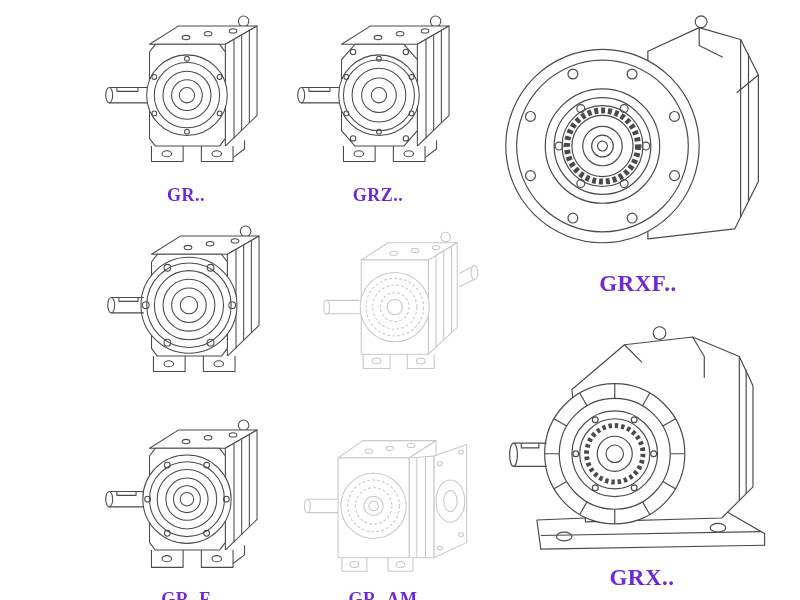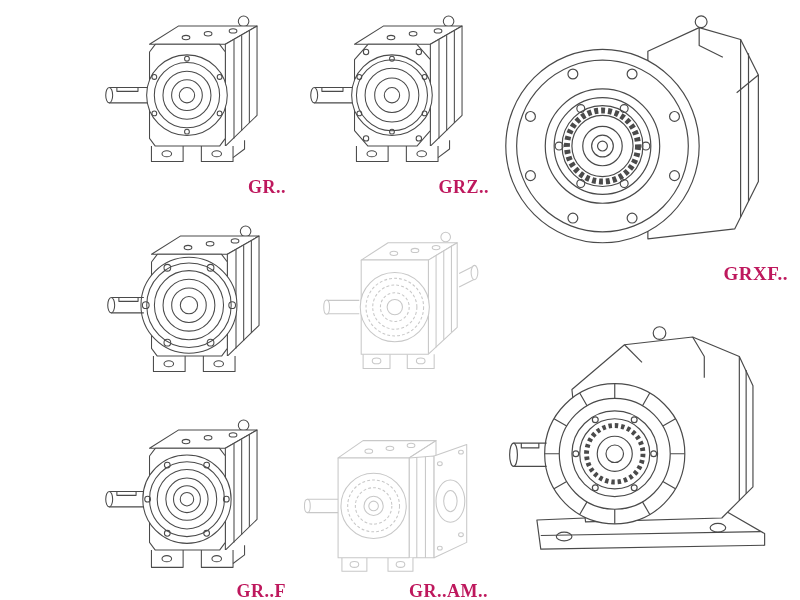--- a/index.html
+++ b/index.html
@@ -3,27 +3,27 @@
 <meta charset="utf-8">
 <style>
   html,body{margin:0;padding:0;background:#ffffff;}
   #canvas{
     position:relative;width:800px;height:600px;background:#ffffff;
     overflow:hidden;font-family:"Liberation Serif", serif;
   }
   figure.unit{position:absolute;margin:0;padding:0;text-align:center;}
   figure.unit svg{display:block;margin:0 auto;}
   figcaption.lbl{
-    margin-top:2px;font-weight:bold;font-size:18px;color:#be185d;
-    letter-spacing:0.5px;font-family:"Liberation Serif", serif;text-align:right;
+    margin-top:10px;font-weight:bold;font-size:18px;color:#6d28d9;
+    letter-spacing:0.5px;font-family:"Liberation Serif", serif;
   }
-  .big .lbl{font-size:19px;}
+  .big .lbl{font-size:23px;}
   
   #u-gr   {left:86px;  top:4px;   width:200px;}
-  #u-grz  {left:293px; top:4px;   width:196px;}
+  #u-grz  {left:280px; top:4px;   width:196px;}
   #u-grxf {left:488px; top:2px;   width:300px;}
   #u-grf  {left:88px;  top:214px; width:200px;}
   #u-grad {left:290px; top:214px; width:200px;}
   #u-grff {left:86px;  top:408px; width:200px;}
   #u-gram {left:288px; top:408px; width:200px;}
   #u-grx  {left:492px; top:300px; width:300px;}
 </style>
 </head>
 <body>
 
@@ -308,15 +308,16 @@
           <circle cx="82" cy="158" r="3"></circle>
         <circle cx="102" cy="123" r="3"></circle>
           <circle cx="142" cy="123" r="3"></circle>
         <circle cx="122" cy="158" r="18" fill="#ffffff"></circle>
         <circle cx="122" cy="158" r="9"></circle>
         <path d="M18,147 L52,147 M18,171 L52,171"></path>
         <ellipse cx="18" cy="159" rx="4" ry="12" fill="#ffffff"></ellipse>
         <path d="M26,147 L26,152 L44,152 L44,147"></path>
       </g>
     </svg>
+    <figcaption class="lbl">GRX..</figcaption>
   </figure>
 
 </div>
 
 </body></html>

